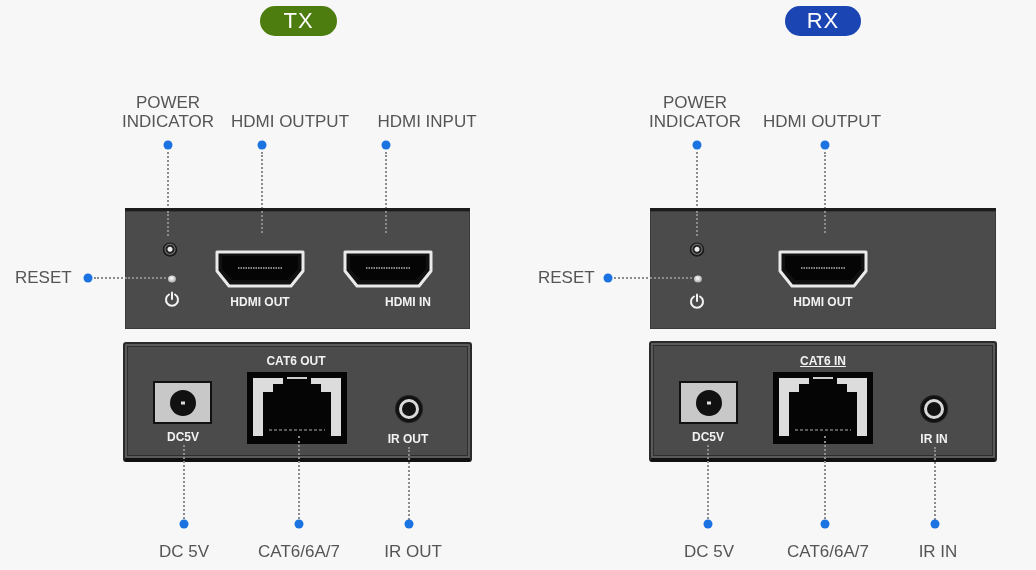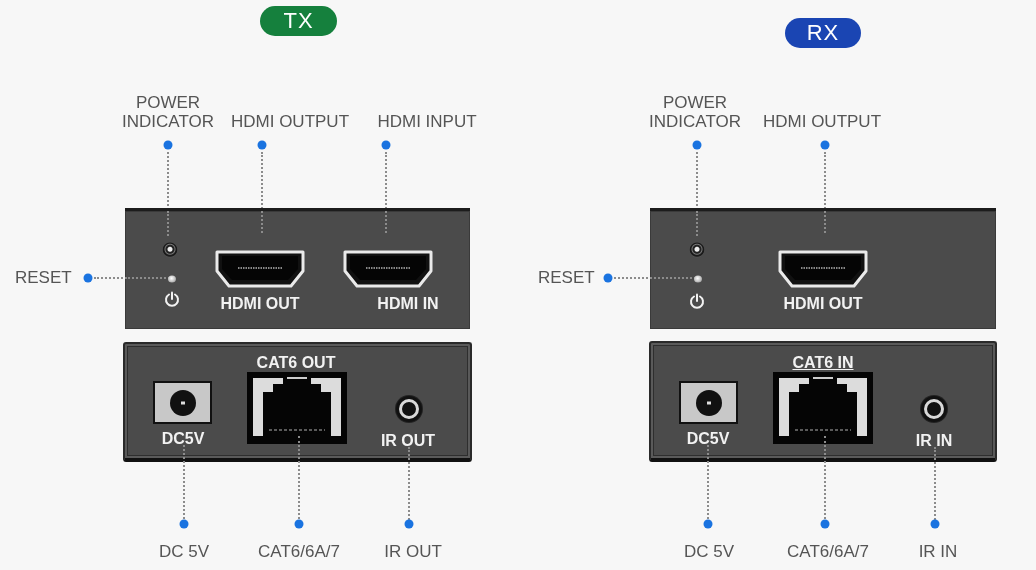--- a/index.html
+++ b/index.html
@@ -33,21 +33,21 @@
   .panel {
     position:absolute; background:#4b4b4b;
     box-shadow: inset 0 0 0 1px #3a3a3a;
   }
   .panel.top { border-top:3px solid #1c1c1c; }
   .panel.bottom {
     border:2px solid #2a2a2a; border-bottom:4px solid #111; border-radius:3px;
     box-shadow: inset 0 0 0 2px #5a5a5a, inset 0 0 0 3px #2e2e2e;
   }
   .plabel {
-    position:absolute; color:#f2f2f2; font-size:16px; font-weight:bold;
+    position:absolute; color:#f2f2f2; font-size:12px; font-weight:bold;
     white-space:nowrap; transform:translateX(-50%);
   }
   .led-knob {
     position:absolute; width:15px; height:15px; border-radius:50%;
     background:radial-gradient(circle at 50% 45%, #eee 0 2px, #222 3px 4px, #777 5px, #1b1b1b 6px 7px, #555 8px);
     transform:translate(-50%,-50%);
   }
   .reset-btn {
     position:absolute; width:8px; height:7px; border-radius:50%;
     background:radial-gradient(circle at 45% 40%, #fff, #bbb 60%, #777);
@@ -73,21 +73,21 @@
     transform:translate(-50%,-50%);
   }
   .irjack .ring {
     position:absolute; inset:3px; border-radius:50%; border:3px solid #d8d8d8; box-sizing:border-box;
   }
 </style>
 </head>
 <body>
 
 <div>
-  <div class="pill" style="left:260px; top:6px; width:77px; background:#15803d;">TX</div>
+  <div class="pill" style="left:260px; top:6px; width:77px; background:#4d7c0f;">TX</div>
 
   <div class="callout" style="left:168px; top:93px; white-space:pre;">POWER
 INDICATOR</div>
   <div class="callout" style="left:290px; top:112px;">HDMI OUTPUT</div>
   <div class="callout" style="left:427px; top:112px;text-align:right;">HDMI INPUT</div>
 
   <div class="dot" style="left:168px; top:145px; background:#1a73e0;"></div>
   <div class="dot" style="left:262px; top:145px; background:#1a73e0;"></div>
   <div class="dot" style="left:386px; top:145px; background:#1a73e0;"></div>
 
@@ -155,21 +155,21 @@
   <div class="dot" style="left:184px; top:524px; background:#1a73e0;"></div>
   <div class="dot" style="left:299px; top:524px; background:#1a73e0;"></div>
   <div class="dot" style="left:409px; top:524px; background:#1a73e0;"></div>
 
   <div class="callout" style="left:184px; top:542px;">DC 5V</div>
   <div class="callout" style="left:299px; top:542px;">CAT6/6A/7</div>
   <div class="callout" style="left:413px; top:542px;">IR OUT</div>
 </div>
 
 <div>
-  <div class="pill" style="left:785px; top:6px; width:76px; background:#1a45b3;margin-top:12px;">RX</div>
+  <div class="pill" style="left:785px; top:6px; width:76px; background:#1a45b3;">RX</div>
 
   <div class="callout" style="left:695px; top:93px; white-space:pre;">POWER
 INDICATOR</div>
   <div class="callout" style="left:822px; top:112px;">HDMI OUTPUT</div>
 
   <div class="dot" style="left:697px; top:145px; background:#1a73e0;"></div>
   <div class="dot" style="left:825px; top:145px; background:#1a73e0;"></div>
 
   <div class="vline" style="left:697px; top:152px; height:82px;"></div>
   <div class="vline" style="left:825px; top:152px; height:80px;"></div>

